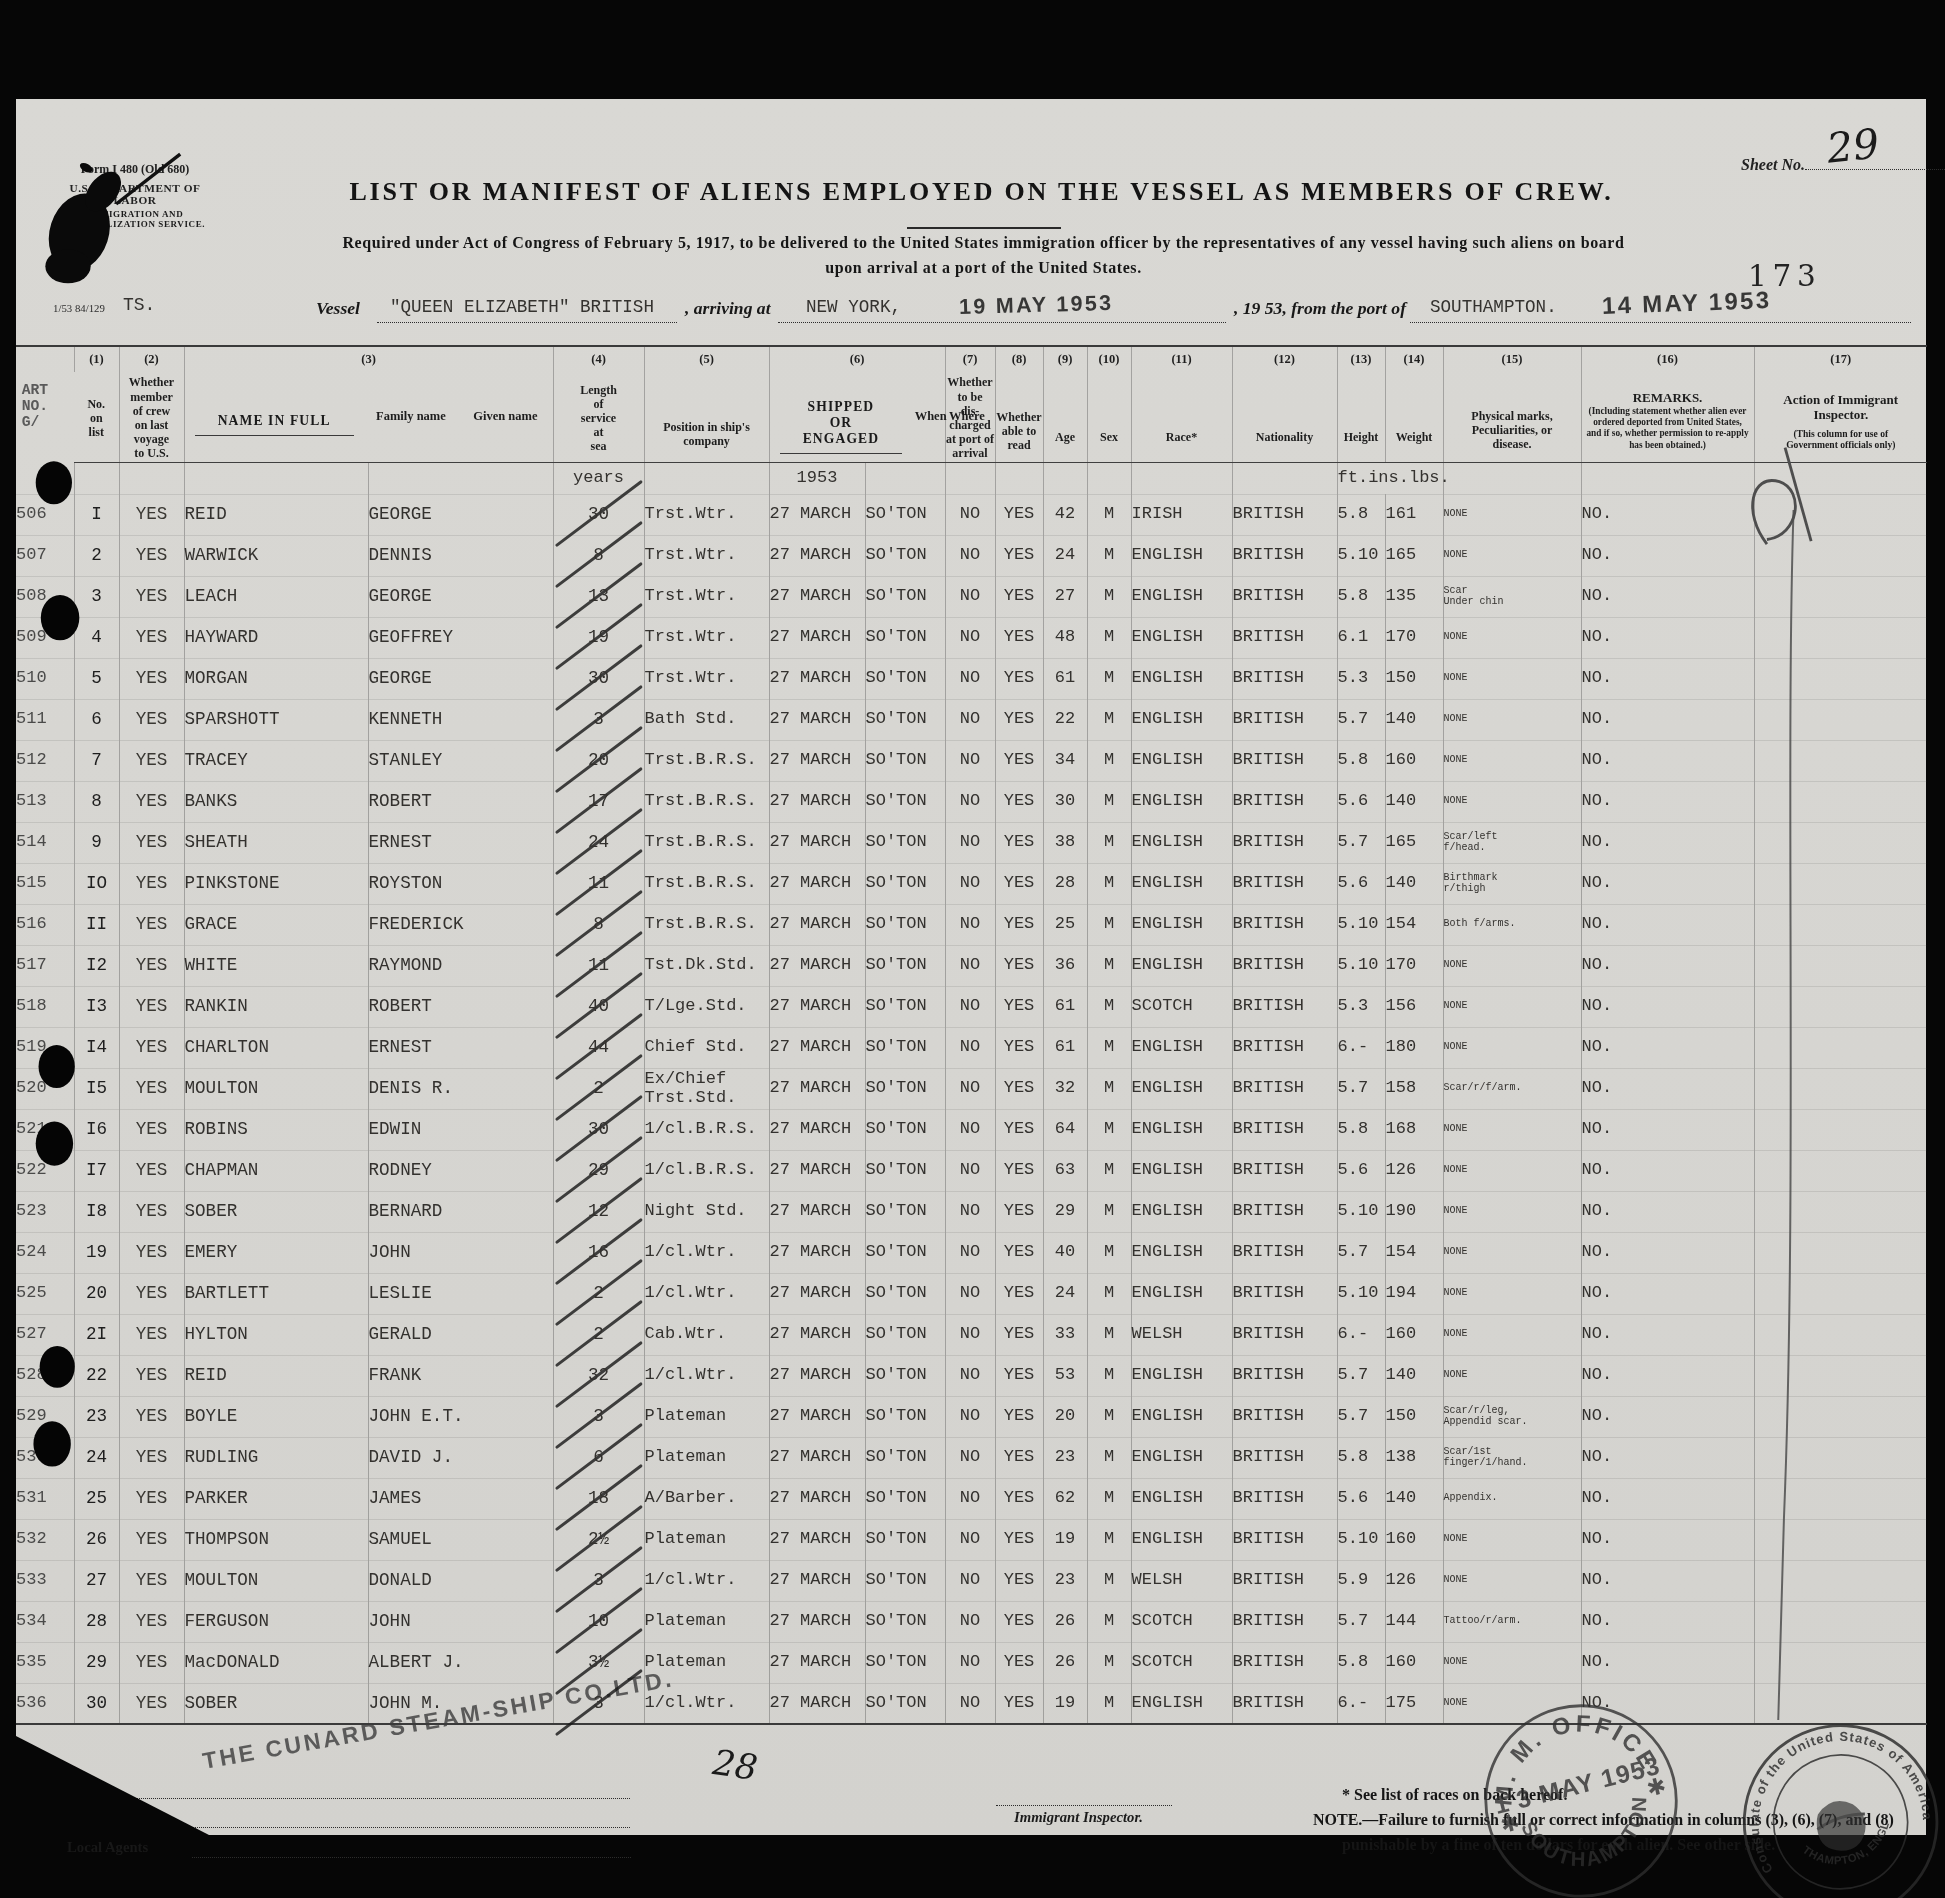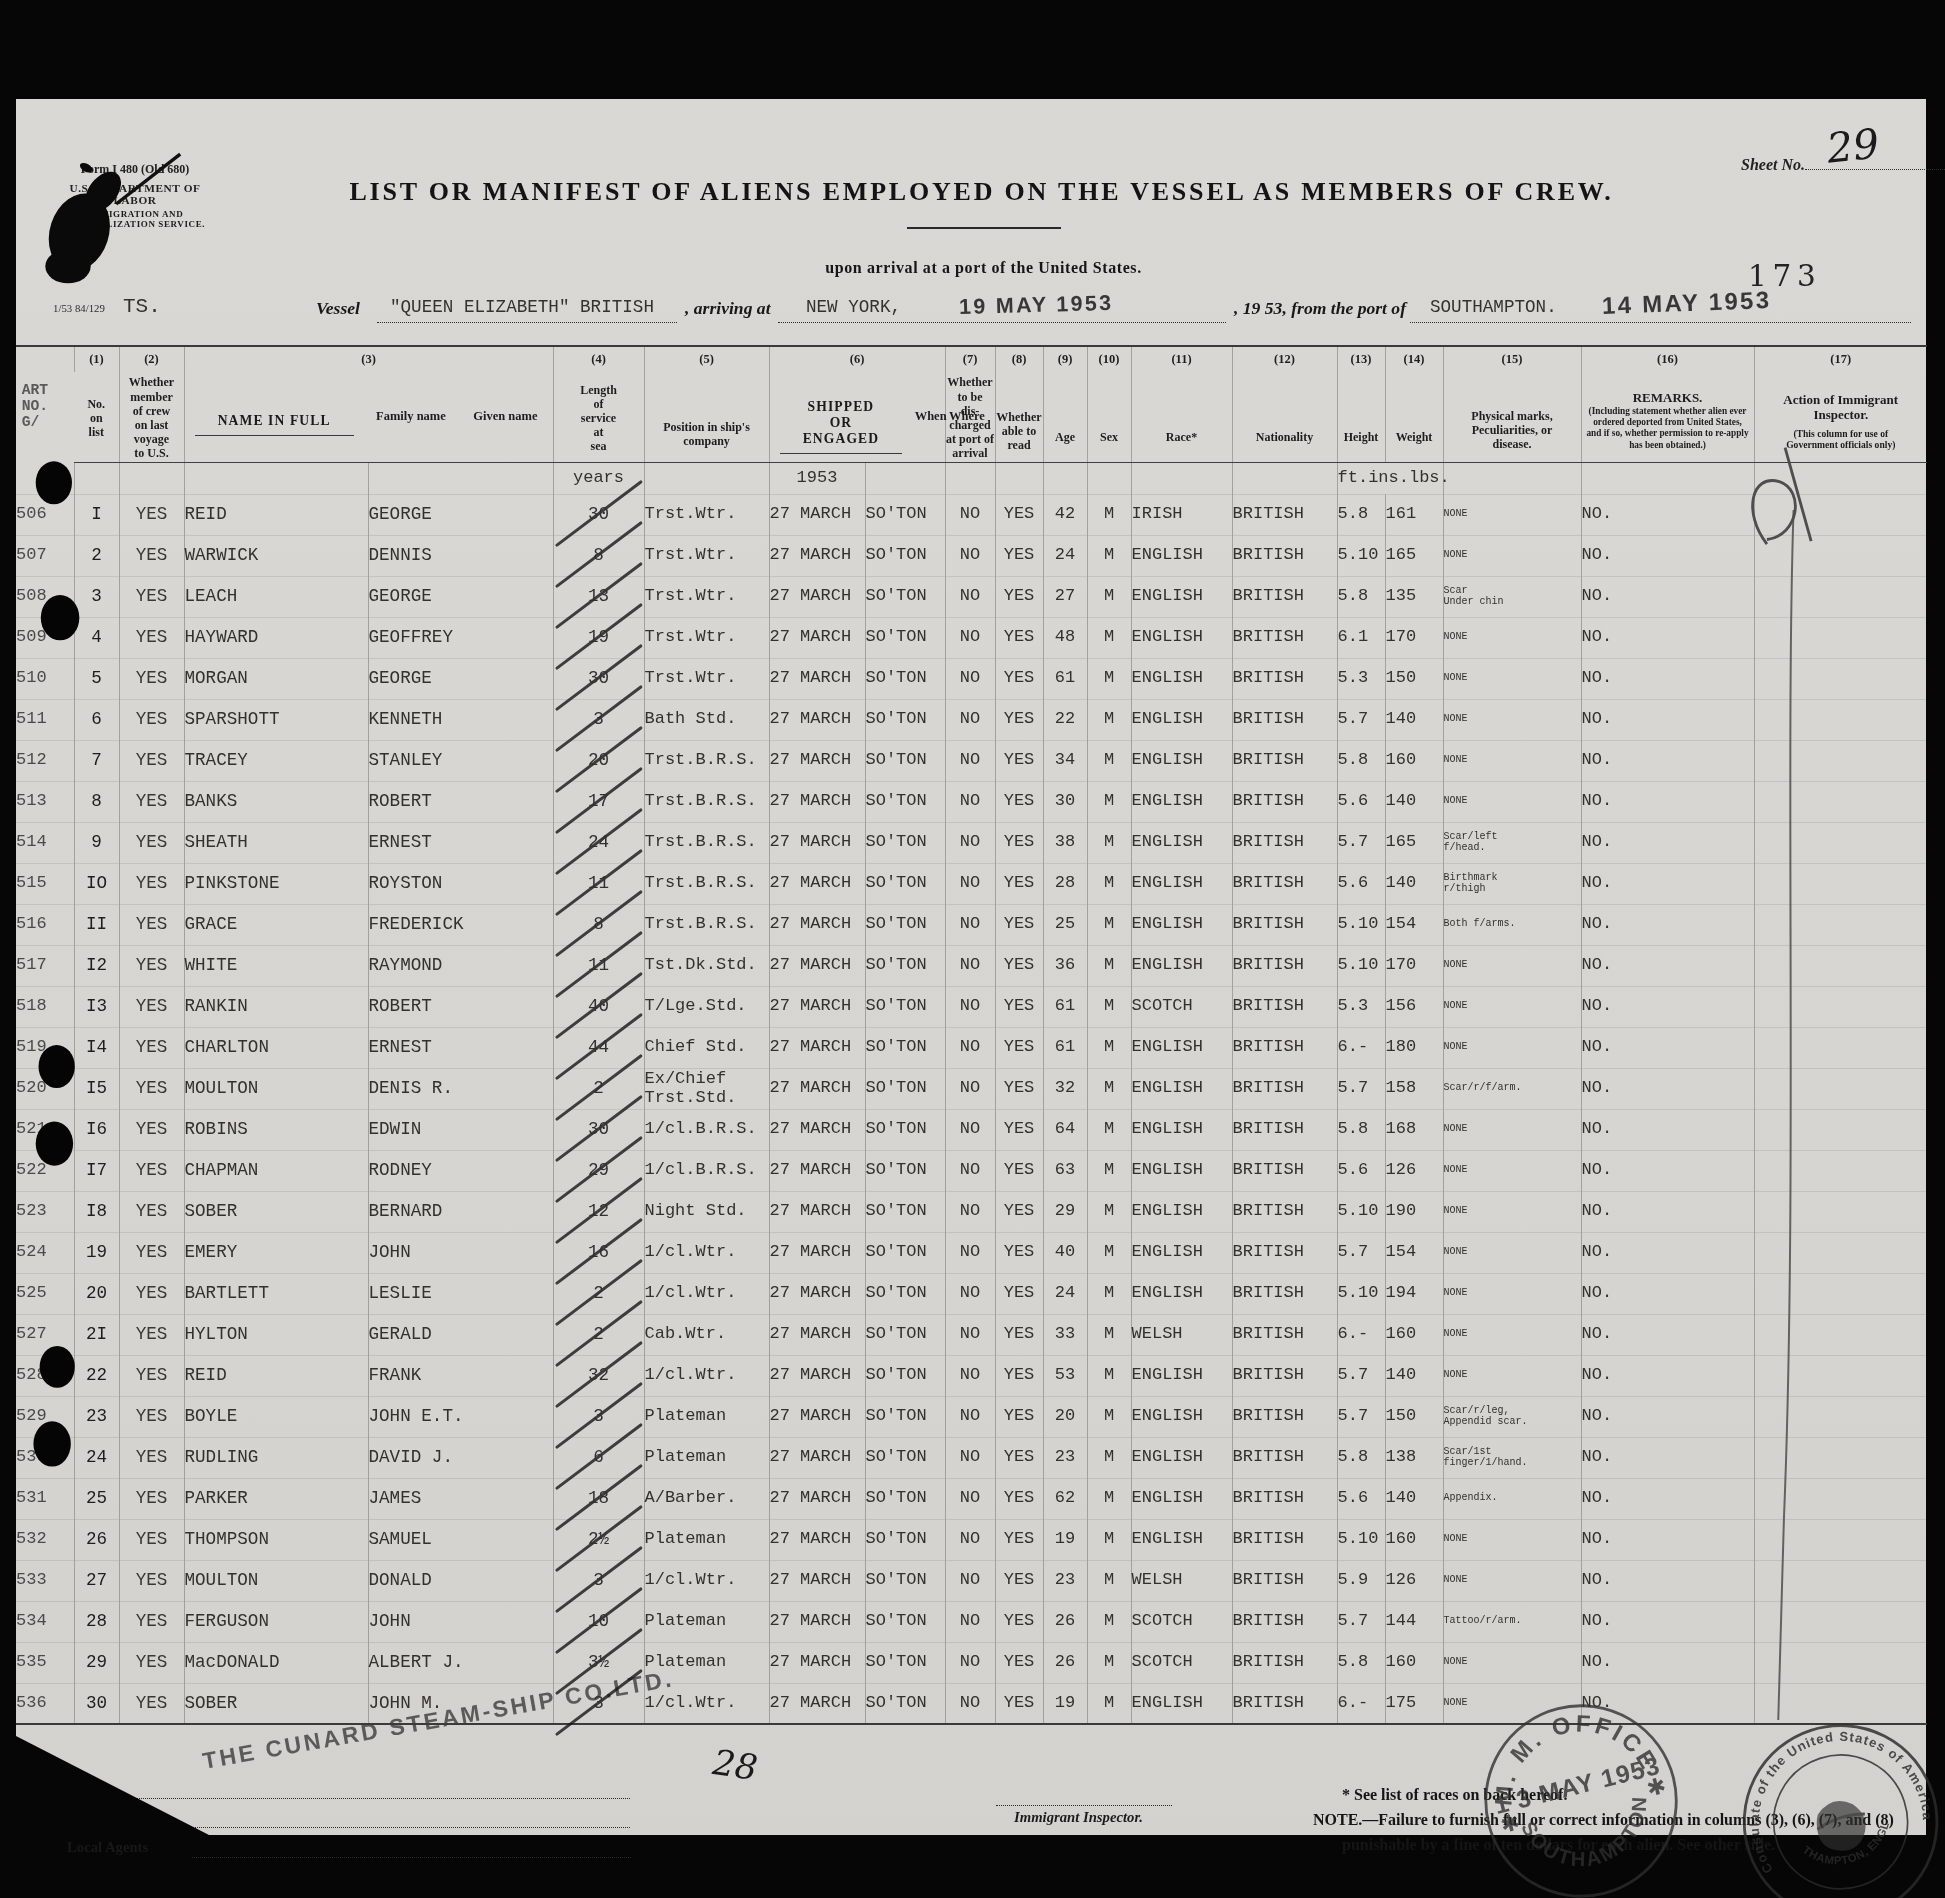--- a/index.html
+++ b/index.html
@@ -8,21 +8,21 @@
   #paper{position:absolute;left:16px;top:99px;width:1910px;height:1736px;
          background:linear-gradient(180deg,#d9d8d4 0%,#d6d5d1 55%,#d3d2ce 100%);}
   .abs{position:absolute;}
   
   .formblock{left:34px;top:63px;width:170px;text-align:center;font-weight:bold;}
   .formblock .l1{font-size:12px;}
   .formblock .l2{font-size:11.3px;margin-top:4.5px;letter-spacing:0.6px;}
   .formblock .l3{font-size:9px;margin-top:3.4px;letter-spacing:0.6px;color:#1c1c1c;}
   .fileref{left:37px;top:203px;font-size:10.8px;color:#2d2d2d;}
   .typed{font-family:"Liberation Mono","DejaVu Sans Mono",monospace;color:#34322f;}
-  .ts{left:107px;top:196px;font-size:21px;}
+  .ts{left:107px;top:196px;font-size:18px;}
   .pagetitle{left:324px;top:78px;width:1283px;text-align:center;font-size:26px;font-weight:bold;
              letter-spacing:2.8px;white-space:nowrap;color:#141414;}
   .title-rule{left:891px;top:128px;width:154px;height:1.7px;background:#2a2a2a;}
   .subt{width:1473px;left:231px;text-align:center;font-size:16px;font-weight:bold;white-space:nowrap;
         letter-spacing:0.6px;color:#161616;}
   .subt1{top:135px;} .subt2{top:160px;}
   .sheetno{left:1725px;top:57px;font-size:16px;font-style:italic;font-weight:bold;white-space:nowrap;}
   .sheetno .dots{display:inline-block;width:142px;border-bottom:1.7px dotted #2e2e2e;height:12.5px;}
   .hand{font-family:"DejaVu Serif",serif;font-style:italic;color:#1b1b1b;}
   .hand29{left:1811px;top:23px;font-size:41px;transform:rotate(-6deg);}
@@ -101,20 +101,21 @@
   <div class="abs formblock">
     <div class="l1">Form I 480 (Old 680)</div>
     <div class="l2">U.S. DEPARTMENT OF LABOR</div>
     <div class="l3">IMMIGRATION AND NATURALIZATION SERVICE.</div>
   </div>
   <div class="abs fileref">1/53 84/129</div>
   <div class="abs typed ts">TS.</div>
 
   <div class="abs pagetitle">LIST OR MANIFEST OF ALIENS EMPLOYED ON THE VESSEL AS MEMBERS OF CREW.</div>
   <div class="abs title-rule"></div>
+  <div class="abs subt subt1">Required under Act of Congress of February 5, 1917, to be delivered to the United States immigration officer by the representatives of any vessel having such aliens on board</div>
   <div class="abs subt subt2">upon arrival at a port of the United States.</div>
 
   <div class="abs sheetno">
     <span>Sheet No.</span><span class="dots"></span>
   </div>
   <div class="abs hand hand29">29</div>
   <div class="abs stamp173">173</div>
 
   <div class="abs vline-lbl" style="left:300px;">Vessel</div>
   <div class="abs dotted-u" style="left:361px;width:300px;"></div>

